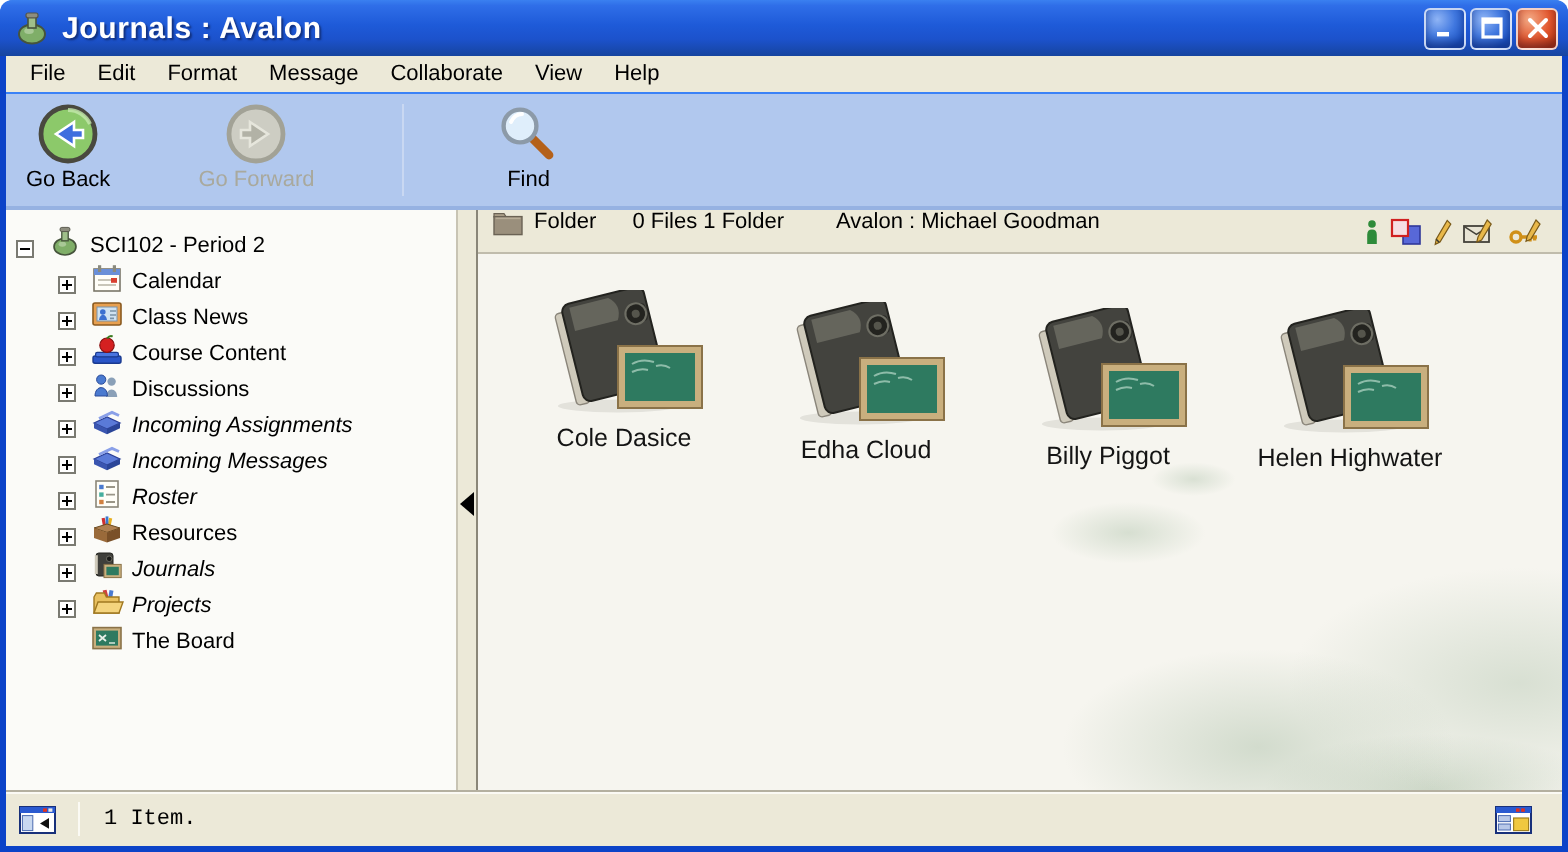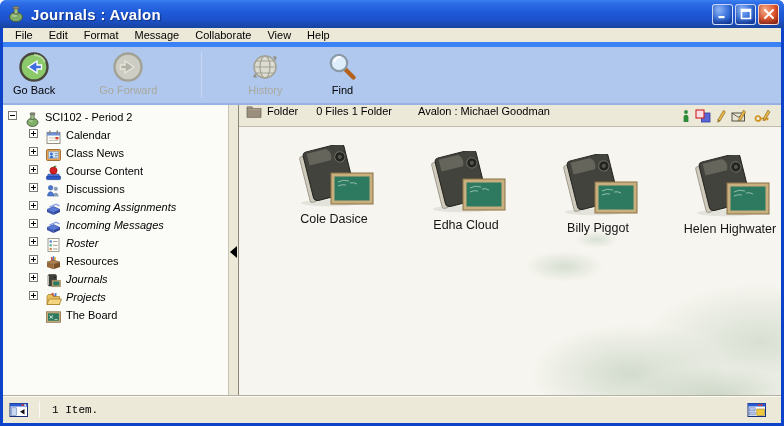--- a/index.html
+++ b/index.html
@@ -29,21 +29,21 @@
     width:21px; height:21px; border-radius:3px; border:1px solid rgba(255,255,255,.75);
     display:flex; align-items:center; justify-content:center;
     background:radial-gradient(circle at 30% 25%,#8fb4f5 0%,#4279e0 45%,#1d55c8 80%);
     box-shadow:inset 0 -3px 4px rgba(0,0,40,.35);
   }
   .winbtn.close { background:radial-gradient(circle at 30% 25%,#f3aa86 0%,#e2542b 55%,#c13a12 85%); }
 
   
   .menubar {
     height:19px; flex:0 0 19px; background:#ece9d8; display:flex; align-items:center;
-    padding-left:4px; border-bottom:5px solid #3b82f6;
+    padding-left:4px; border-bottom:1px solid #3b82f6;
   }
   .menu-item { padding:2px 8px; cursor:default; }
 
   
   .toolbar {
     height:58px; flex:0 0 58px; background:#b1c8ee; border-bottom:2px solid #96b2e2;
     display:flex; align-items:flex-start; padding:3px 0 0 4px;gap:32px;
   }
   .tool-btn { display:flex; flex-direction:column; align-items:center; padding:1px 6px; }
   .tool-btn .tico { width:32px; height:32px; display:block; }
@@ -54,21 +54,21 @@
   
   .content { flex:1 1 auto; display:flex; min-height:0; }
   .sidebar { width:226px; flex:0 0 226px; background:#fbfbf8; border-right:1px solid #c8c4b4; padding-top:6px; overflow:hidden; }
   .splitter { width:10px; flex:0 0 10px; background:#ece9d8; border-right:1px solid #8a8678; position:relative; }
   .collapse-arrow {
     position:absolute; left:1px; top:141px; width:0; height:0;
     border-top:6px solid transparent; border-bottom:6px solid transparent; border-right:7px solid #000;
   }
 
   
-  .tree-row { display:flex; align-items:flex-start; height:18px; padding-left:26px; white-space:nowrap; }
+  .tree-row { display:flex; align-items:flex-end; height:18px; padding-left:26px; white-space:nowrap; }
   .tree-row.root { padding-left:5px; }
   .expander {
     width:9px; height:9px; border:1px solid #7a7a72; background:#fff; position:relative;
     margin-right:7px; flex:0 0 9px;
   }
   .expander::before { content:""; position:absolute; left:1px; right:1px; top:3px; height:1px; background:#000; }
   .expander.plus::after { content:""; position:absolute; top:1px; bottom:1px; left:3px; width:1px; background:#000; }
   .expander.none { visibility:hidden; }
   .ticon { width:17px; height:16px; margin-right:4px; flex:0 0 17px; }
   .root .ticon { width:18px; height:17px; margin-right:4px; }
@@ -96,21 +96,21 @@
   .icons-area { flex:1 1 auto; position:relative; padding:18px 0 0 22px; }
   .watermark {
     position:absolute; inset:0; pointer-events:none;
     background:
       radial-gradient(55px 22px at 60% 52%, rgba(188,204,184,.55), transparent 70%),
       radial-gradient(30px 12px at 66% 42%, rgba(188,204,184,.5), transparent 70%),
       radial-gradient(140px 70px at 72% 92%, rgba(186,202,182,.6), transparent 70%),
       radial-gradient(160px 80px at 96% 80%, rgba(186,202,182,.5), transparent 72%),
       radial-gradient(120px 40px at 88% 100%, rgba(178,196,174,.6), transparent 70%);
   }
-  .journal-row { display:flex; gap:30px; position:relative;justify-content:flex-end; }
+  .journal-row { display:flex; gap:19px; position:relative; }
   .journal-item { display:flex; flex-direction:column; align-items:center; width:102px; }
   .journal-item:nth-child(2) { margin-top:6px; }
   .journal-item:nth-child(3) { margin-top:9px; }
   .journal-item:nth-child(4) { margin-top:10px; }
   .journal-icon { width:86px; height:62px; }
   .journal-name { margin-top:5px; font-size:12.5px; color:#141414; white-space:nowrap; }
 
   
   .statusbar {
     height:28px; flex:0 0 28px; background:#ece9d8; border-top:1px solid #b4b0a0;
@@ -174,30 +174,20 @@
       <span class="tlabel">Go Back</span>
     </div>
     <div class="tool-btn disabled">
       <svg class="tico" viewBox="0 0 32 32">
         <circle cx="16" cy="16" r="13.5" fill="#cdcdc3" stroke="#a2a296" stroke-width="2.4"></circle>
         <path d="M13 10l9 6-9 6v-4H8.5v-4H13z" fill="#b2b2a6" stroke="#e6e6dc" stroke-width="1.3"></path>
       </svg>
       <span class="tlabel">Go Forward</span>
     </div>
     <div class="tool-sep"></div>
-    <div class="tool-btn disabled">
-      <svg class="tico" viewBox="0 0 32 32">
-        <circle cx="16" cy="16" r="11" fill="#dcdcd0" stroke="#a2a296" stroke-width="1.6"></circle>
-        <ellipse cx="16" cy="16" rx="5" ry="11" fill="none" stroke="#a2a296" stroke-width="1.2"></ellipse>
-        <path d="M5.5 16h21M7 10h18M7 22h18" stroke="#a2a296" stroke-width="1.2" fill="none"></path>
-        <path d="M24 5l4 1-2 4z" fill="#8f8f84"></path>
-          <path d="M8 27l-4-1 2-4z" fill="#8f8f84"></path>
-      </svg>
-      <span class="tlabel">History</span>
-    </div>
     <div class="tool-btn">
       <svg class="tico" viewBox="0 0 32 32">
         <path d="M18.5 18.5l8 8" stroke="#b4611a" stroke-width="4.4" stroke-linecap="round"></path>
         <circle cx="12" cy="12" r="8.2" fill="#dfeefb" stroke="#8c9aa8" stroke-width="2.2"></circle>
         <path d="M7.5 10q1.6-3.8 5.5-4" stroke="#fff" stroke-width="2" fill="none" stroke-linecap="round"></path>
       </svg>
       <span class="tlabel">Find</span>
     </div>
   </div>
 

